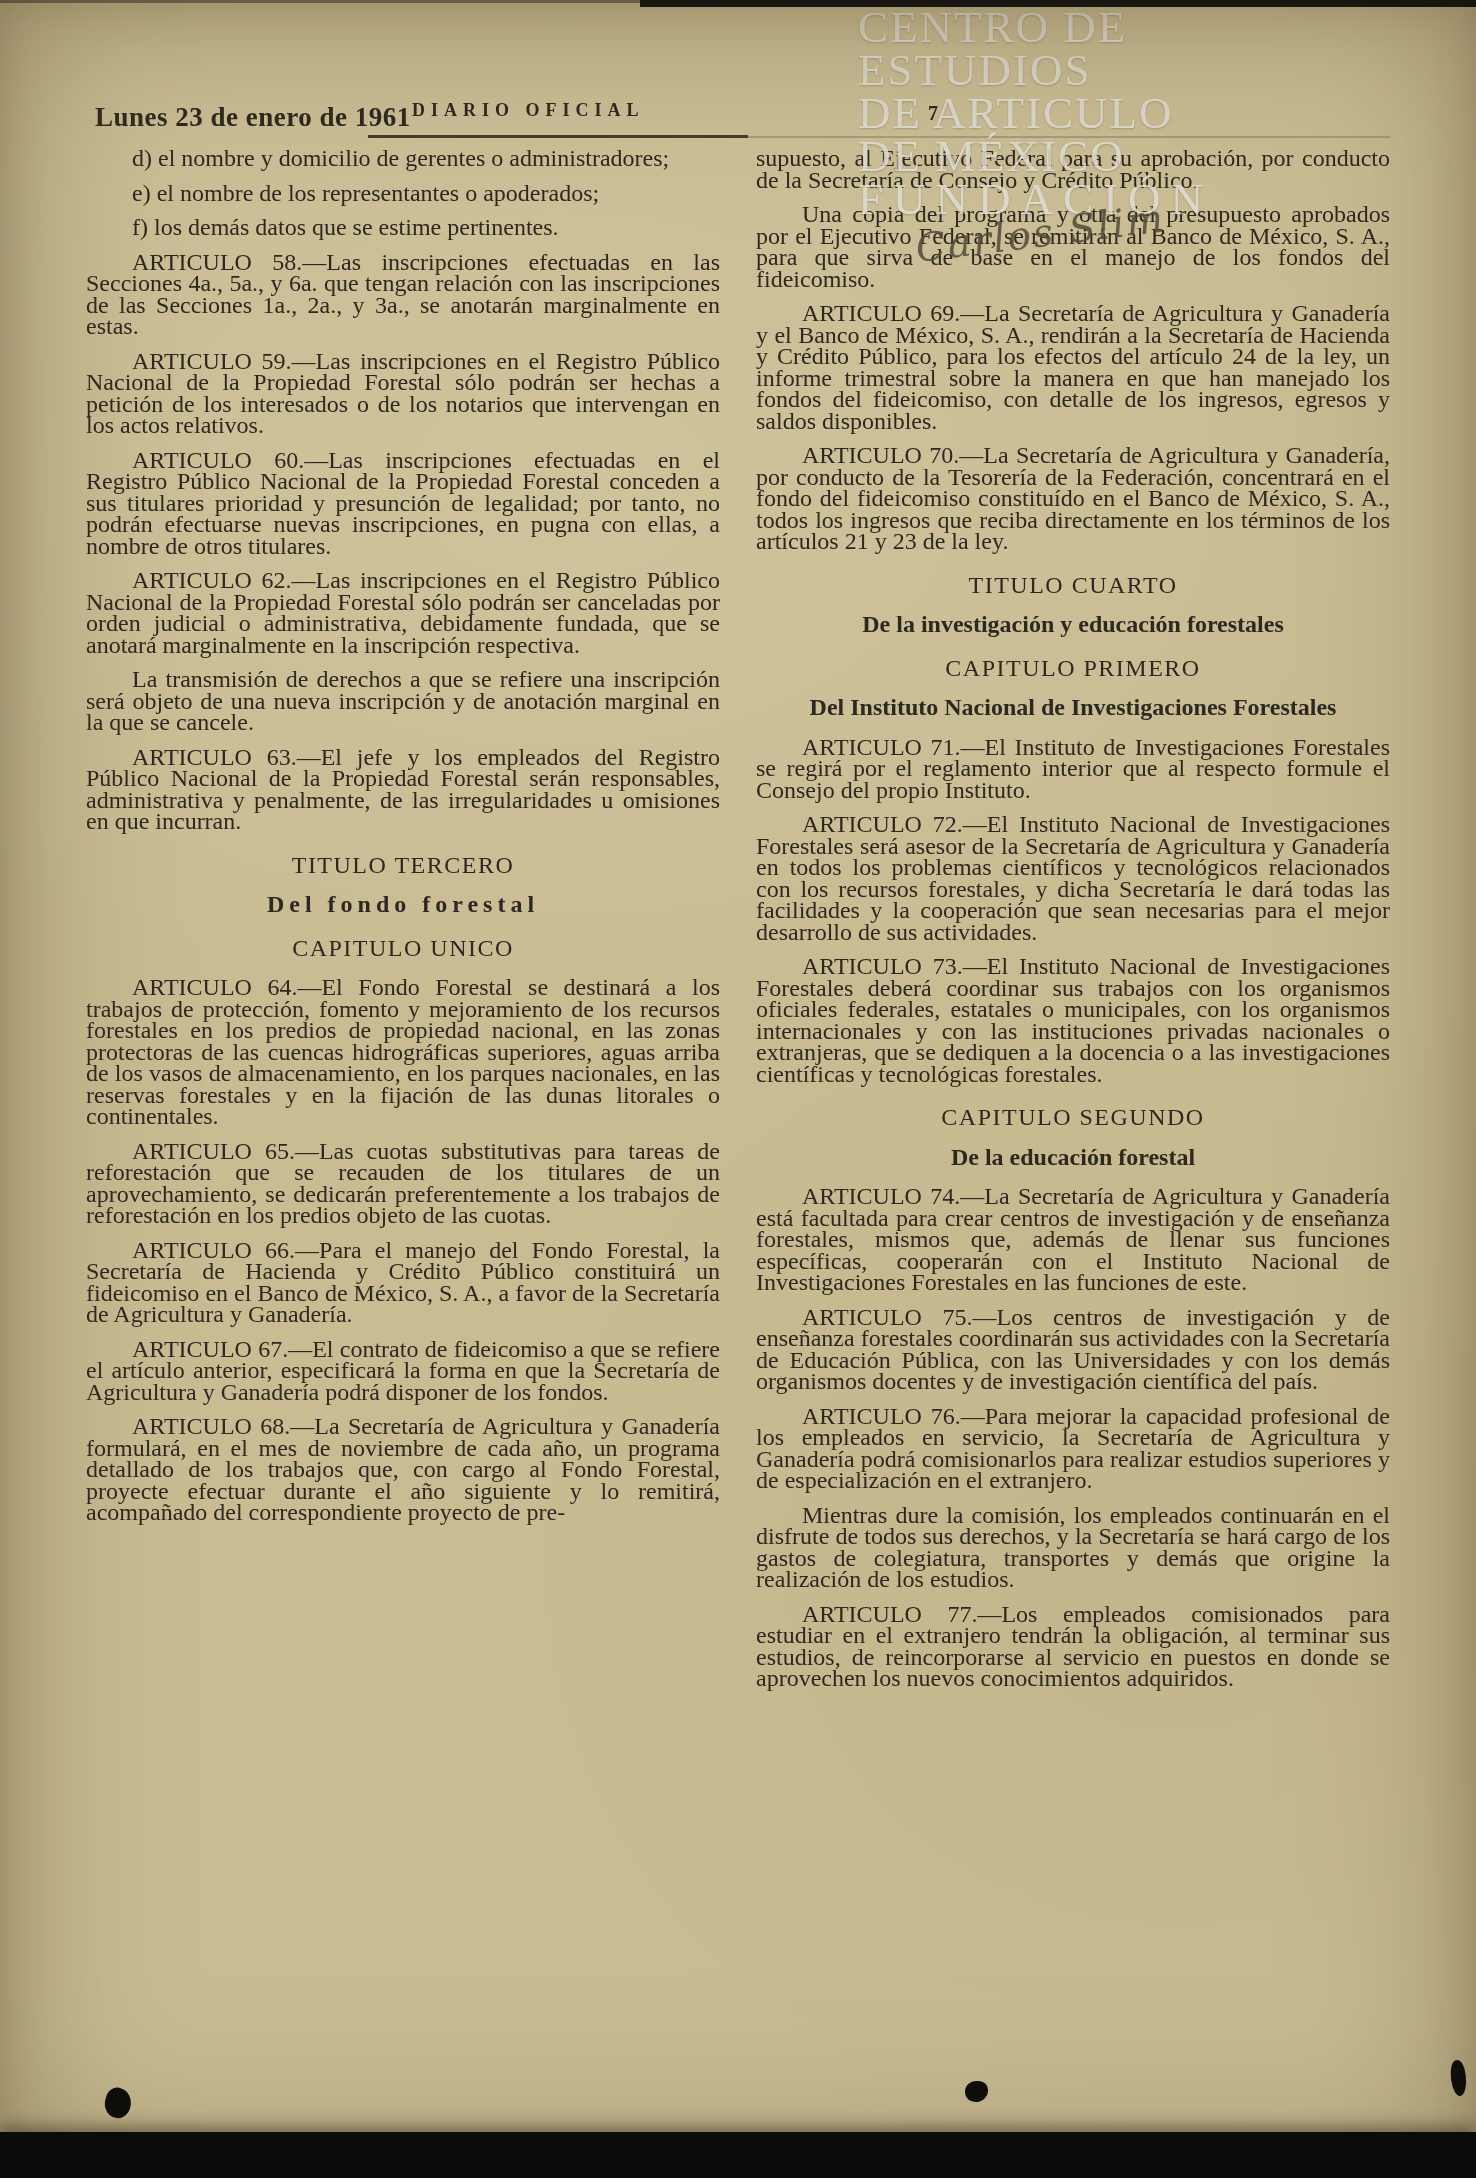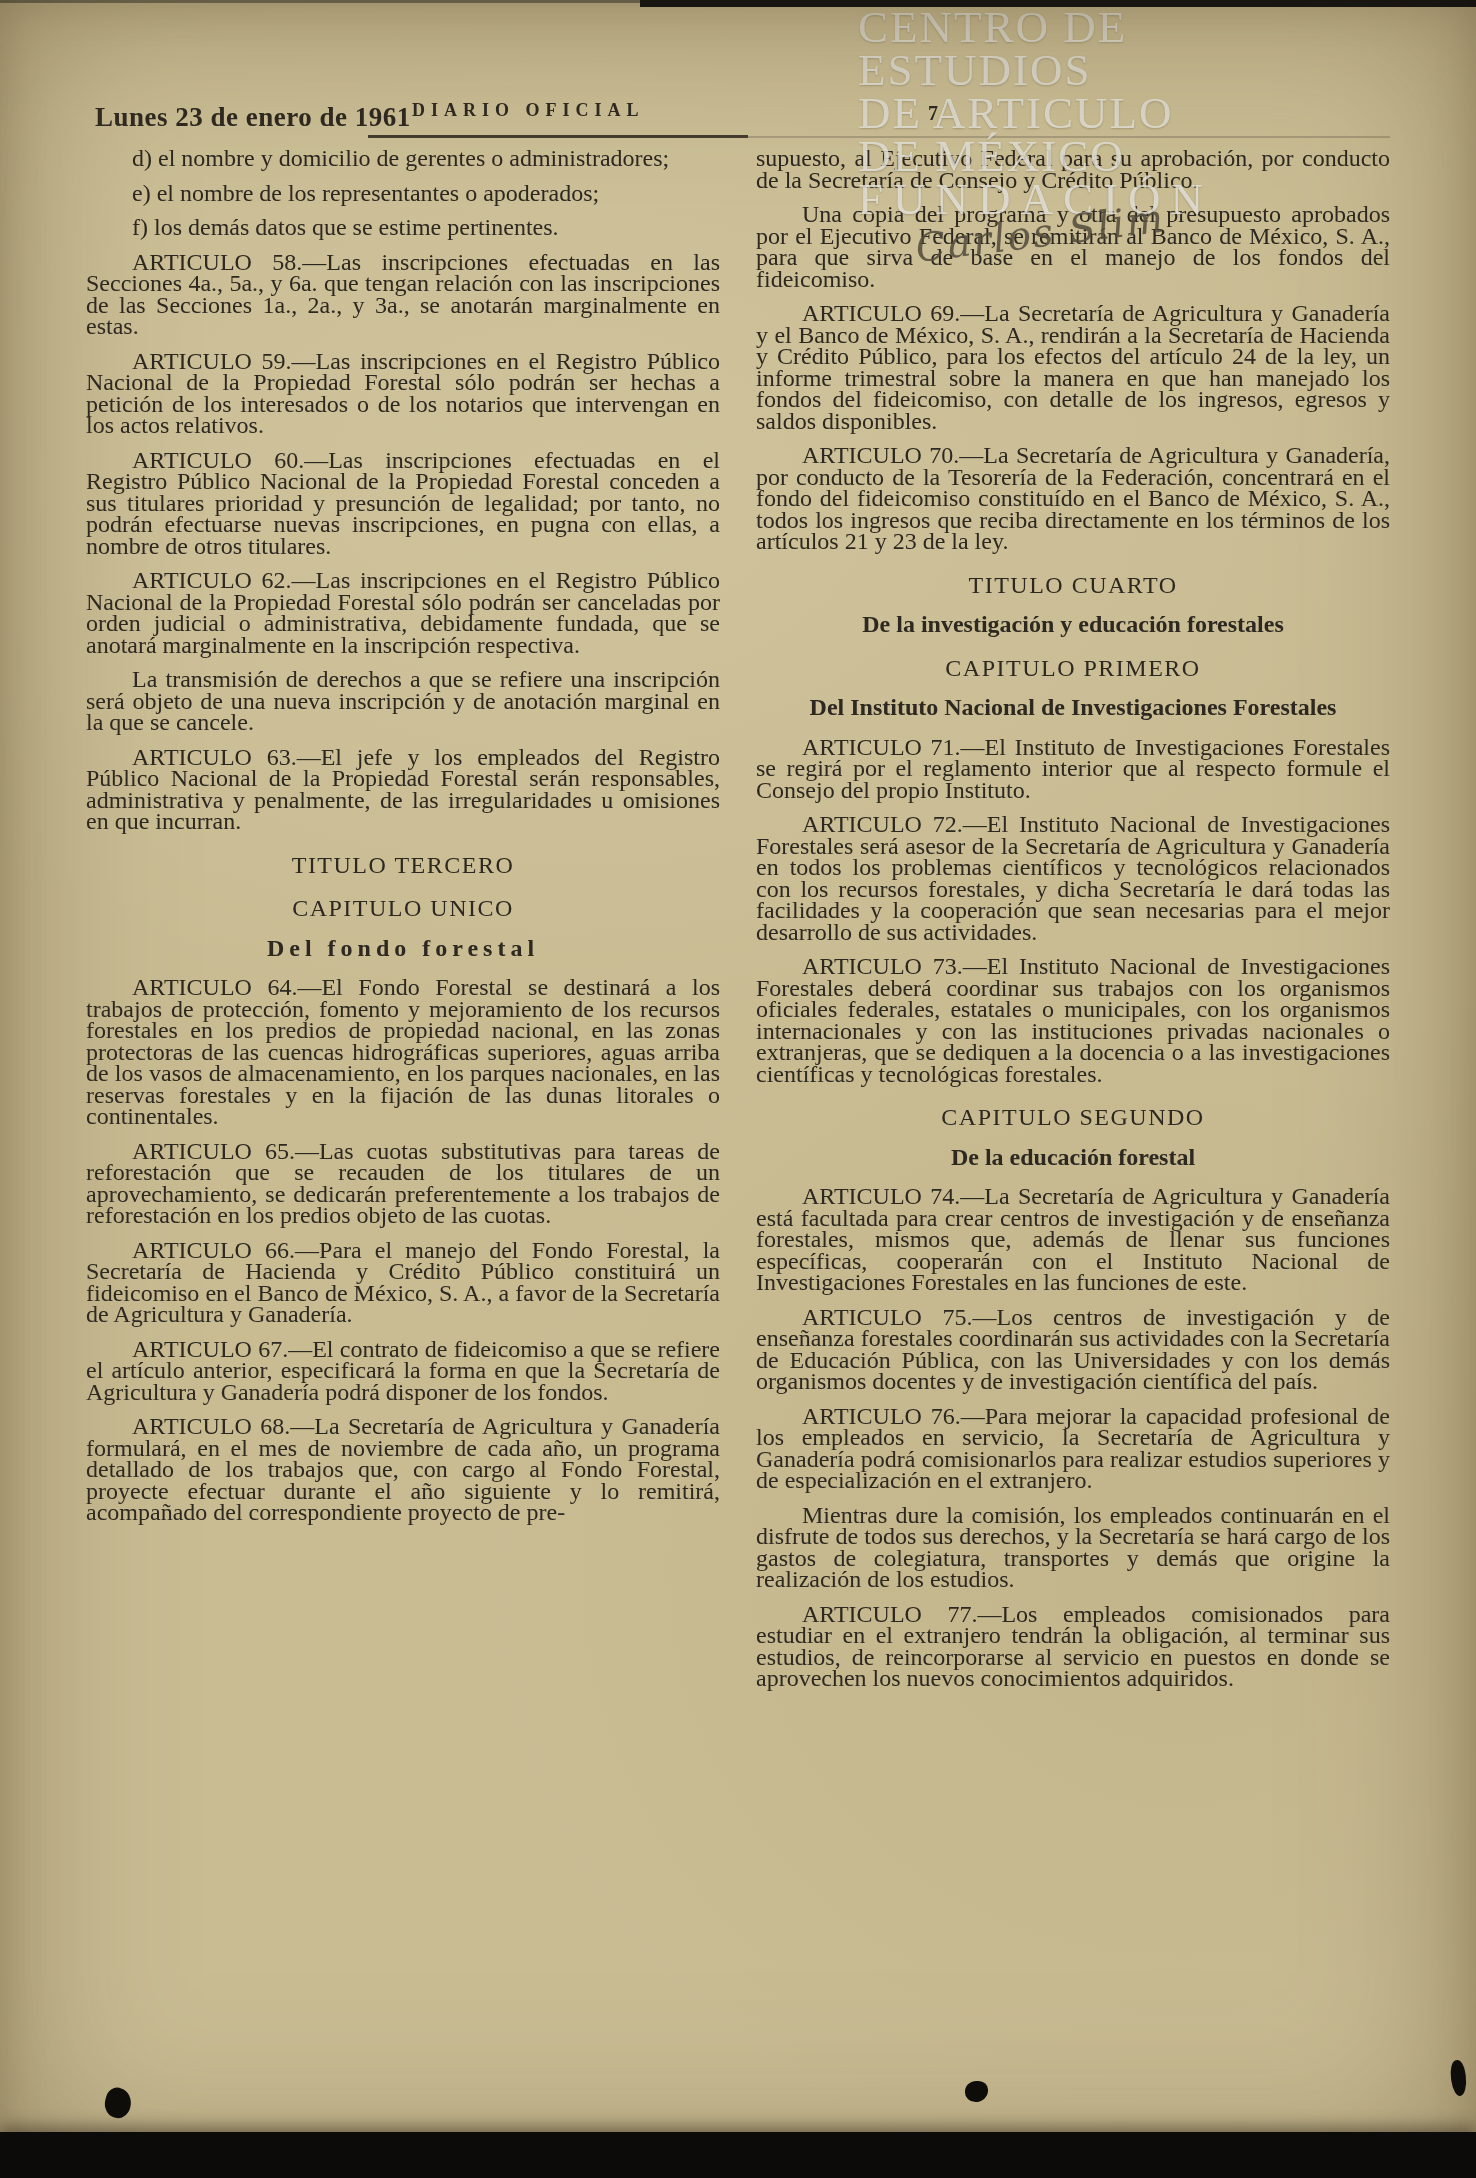--- a/index.html
+++ b/index.html
@@ -103,22 +103,22 @@
         <p class="blk para">d) el nombre y domicilio de gerentes o administradores;</p>
         <p class="blk para">e) el nombre de los representantes o apoderados;</p>
         <p class="blk para">f) los demás datos que se estime pertinentes.</p>
         <p class="blk para">ARTICULO 58.—Las inscripciones efectuadas en las Secciones 4a., 5a., y 6a. que tengan relación con las inscripciones de las Secciones 1a., 2a., y 3a., se anotarán marginalmente en estas.</p>
         <p class="blk para">ARTICULO 59.—Las inscripciones en el Registro Público Nacional de la Propiedad Forestal sólo podrán ser hechas a petición de los interesados o de los notarios que intervengan en los actos relativos.</p>
         <p class="blk para">ARTICULO 60.—Las inscripciones efectuadas en el Registro Público Nacional de la Propiedad Forestal conceden a sus titulares prioridad y presunción de legalidad; por tanto, no podrán efectuarse nuevas inscripciones, en pugna con ellas, a nombre de otros titulares.</p>
         <p class="blk para">ARTICULO 62.—Las inscripciones en el Registro Público Nacional de la Propiedad Forestal sólo podrán ser canceladas por orden judicial o administrativa, debidamente fundada, que se anotará marginalmente en la inscripción respectiva.</p>
         <p class="blk para">La transmisión de derechos a que se refiere una inscripción será objeto de una nueva inscripción y de anotación marginal en la que se cancele.</p>
         <p class="blk para">ARTICULO 63.—El jefe y los empleados del Registro Público Nacional de la Propiedad Forestal serán responsables, administrativa y penalmente, de las irregularidades u omisiones en que incurran.</p>
         <p class="blk title">TITULO TERCERO</p>
+        <p class="blk subtitle-spaced">Del fondo forestal</p>
         <p class="blk title">CAPITULO UNICO</p>
-        <p class="blk subtitle-spaced">Del fondo forestal</p>
         <p class="blk para">ARTICULO 64.—El Fondo Forestal se destinará a los trabajos de protección, fomento y mejoramiento de los recursos forestales en los predios de propiedad nacional, en las zonas protectoras de las cuencas hidrográficas superiores, aguas arriba de los vasos de almacenamiento, en los parques nacionales, en las reservas forestales y en la fijación de las dunas litorales o continentales.</p>
         <p class="blk para">ARTICULO 65.—Las cuotas substitutivas para tareas de reforestación que se recauden de los titulares de un aprovechamiento, se dedicarán preferentemente a los trabajos de reforestación en los predios objeto de las cuotas.</p>
         <p class="blk para">ARTICULO 66.—Para el manejo del Fondo Forestal, la Secretaría de Hacienda y Crédito Público constituirá un fideicomiso en el Banco de México, S. A., a favor de la Secretaría de Agricultura y Ganadería.</p>
         <p class="blk para">ARTICULO 67.—El contrato de fideicomiso a que se refiere el artículo anterior, especificará la forma en que la Secretaría de Agricultura y Ganadería podrá disponer de los fondos.</p>
         <p class="blk para">ARTICULO 68.—La Secretaría de Agricultura y Ganadería formulará, en el mes de noviembre de cada año, un programa detallado de los trabajos que, con cargo al Fondo Forestal, proyecte efectuar durante el año siguiente y lo remitirá, acompañado del correspondiente proyecto de pre-</p>
       </div>
     <div class="col">
         <p class="blk para-cont">supuesto, al Ejecutivo Federal para su aprobación, por conducto de la Secretaría de Consejo y Crédito Público.</p>
         <p class="blk para">Una copia del programa y otra del presupuesto aprobados por el Ejecutivo Federal, se remitirán al Banco de México, S. A., para que sirva de base en el manejo de los fondos del fideicomiso.</p>
         <p class="blk para">ARTICULO 69.—La Secretaría de Agricultura y Ganadería y el Banco de México, S. A., rendirán a la Secretaría de Hacienda y Crédito Público, para los efectos del artículo 24 de la ley, un informe trimestral sobre la manera en que han manejado los fondos del fideicomiso, con detalle de los ingresos, egresos y saldos disponibles.</p>

